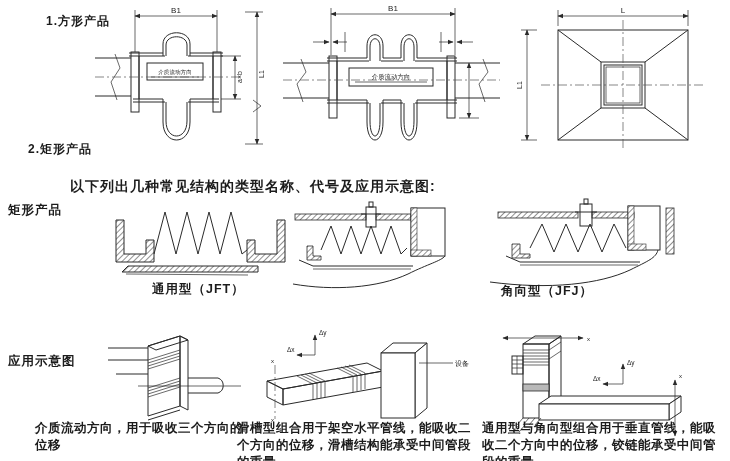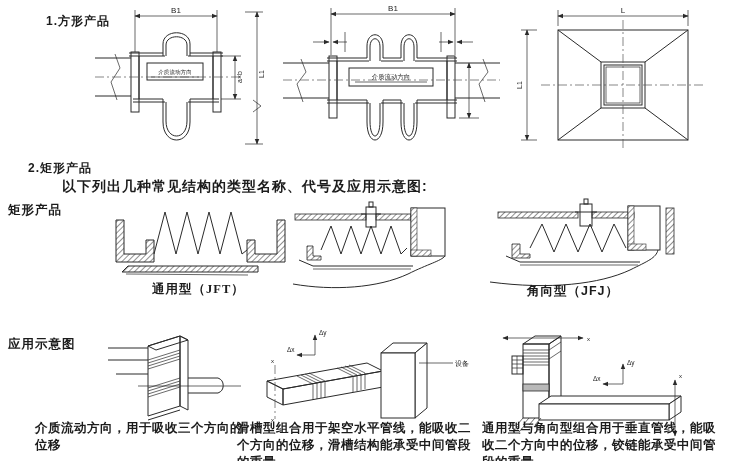--- a/index.html
+++ b/index.html
@@ -164,32 +164,32 @@
 
   <line class="ink" x1="45" y1="26" x2="88" y2="58"></line>
   <line class="ink" x1="175" y1="26" x2="132" y2="58"></line>
   <line class="ink" x1="45" y1="136" x2="88" y2="104"></line>
   <line class="ink" x1="175" y1="136" x2="132" y2="104"></line>
 
   <line class="cl" x1="28" y1="81" x2="192" y2="81"></line>
   <line class="cl" x1="110" y1="16" x2="110" y2="146"></line>
 </svg>
 
-<div class="abs h1" style="left:28px;top:160px;">2.矩形产品</div>
-<div class="abs intro" style="left:62px;top:178px;">以下列出几种常见结构的类型名称、代号及应用示意图:</div>
+<div class="abs h1" style="left:28px;top:141px;">2.矩形产品</div>
+<div class="abs intro" style="left:70px;top:178px;">以下列出几种常见结构的类型名称、代号及应用示意图:</div>
 <div class="abs rowlab" style="left:8px;top:202px;">矩形产品</div>
 
 <svg class="abs" style="left:98px;top:200px;" width="205" height="80" viewBox="0 0 205 80">
   <path d="M18,20 h8 v34 h22 v-14 h8 v22 h-38 z" fill="url(#hatch)" stroke="#2a2a2a" stroke-width="1"></path>
   <path d="M187,20 h-8 v34 h-22 v-14 h-8 v22 h38 z" fill="url(#hatch)" stroke="#2a2a2a" stroke-width="1"></path>
   <polyline class="ink" points="56,54 67,12 78,54 89,12 100,54 111,12 122,54 133,12 144,54 149,50"></polyline>
   <polygon points="30,66 160,66 160,72 24,72" fill="url(#hatch)" stroke="#2a2a2a" stroke-width="1"></polygon>
   <polyline class="thin" points="28,74 150,75"></polyline>
 </svg>
-<div class="abs typecap" style="left:152px;top:281px;font-family:Liberation Serif, serif;">通用型（JFT）</div>
+<div class="abs typecap" style="left:152px;top:281px;">通用型（JFT）</div>
 
 <svg class="abs" style="left:293px;top:198px;" width="180" height="100" viewBox="0 0 180 100">
   <rect x="2" y="16" width="71" height="6" fill="url(#hatch)" stroke="#2a2a2a" stroke-width="0.8"></rect>
   <rect x="83" y="16" width="35" height="6" fill="url(#hatch)" stroke="#2a2a2a" stroke-width="0.8"></rect>
 
   <rect class="ink" x="73" y="9" width="10" height="20"></rect>
   <line class="ink" x1="68" y1="16" x2="88" y2="16"></line>
   <rect class="ink" x="76" y="4" width="4" height="5"></rect>
 
   <rect class="ink" x="118" y="10" width="34" height="48"></rect>
@@ -221,23 +221,23 @@
 
   <polyline class="ink" points="40,50 52,26 64,54 76,26 88,54 100,26 112,54 124,26 136,50"></polyline>
 
   <path d="M22,46 h8 v10 h10 v4 h-18 z" fill="url(#hatch)" stroke="#2a2a2a" stroke-width="0.8"></path>
 
   <polyline class="ink" points="16,58 30,64 150,64"></polyline>
   <line class="thin" x1="30" y1="67" x2="148" y2="67"></line>
 
   <path class="ink" d="M0,84 C60,92 110,86 140,72 C158,63 166,60 168,52"></path>
 </svg>
-<div class="abs typecap" style="left:527px;top:283px;">角向型（JFJ）</div>
-
-<div class="abs rowlab" style="left:8px;top:336px;">应用示意图</div>
+<div class="abs typecap" style="left:501px;top:283px;">角向型（JFJ）</div>
+
+<div class="abs rowlab" style="left:8px;top:353px;">应用示意图</div>
 
 <svg class="abs" style="left:108px;top:330px;" width="135" height="98" viewBox="0 0 135 98">
 
   <line class="ink" x1="0" y1="18" x2="40" y2="18"></line>
   <line class="ink" x1="0" y1="30" x2="40" y2="30"></line>
   <line class="ink" x1="8" y1="44" x2="40" y2="44"></line>
 
   <polygon class="ink" points="40,16 72,6 80,10 48,20"></polygon>
   <polygon class="ink" points="72,6 80,10 80,80 72,76"></polygon>
 

